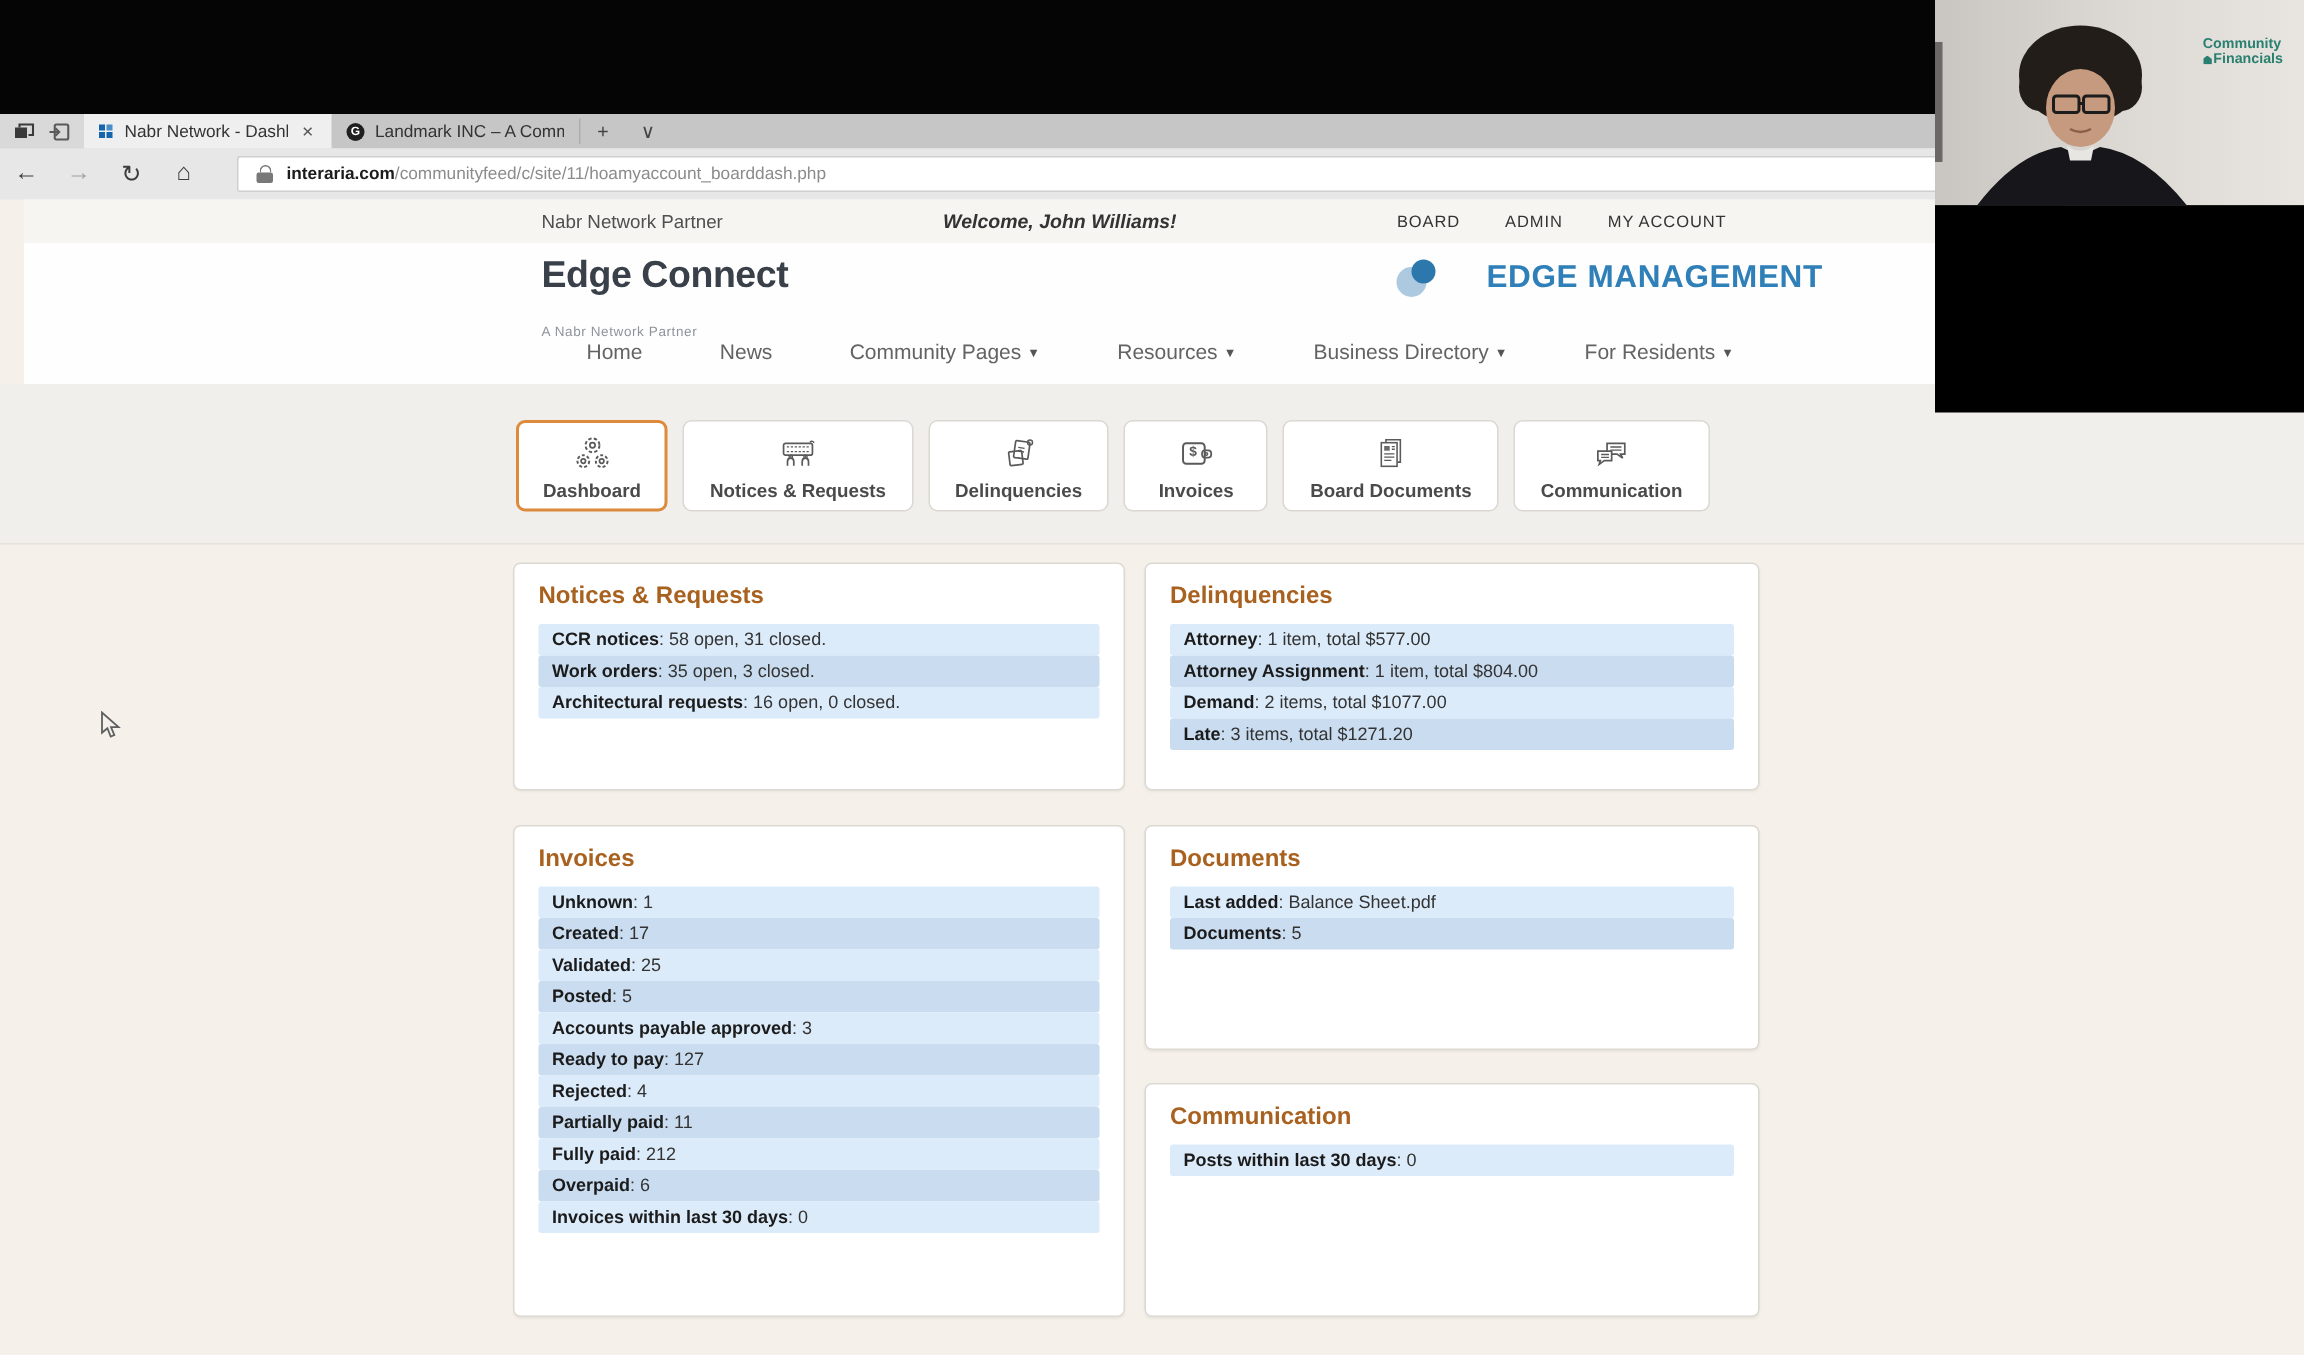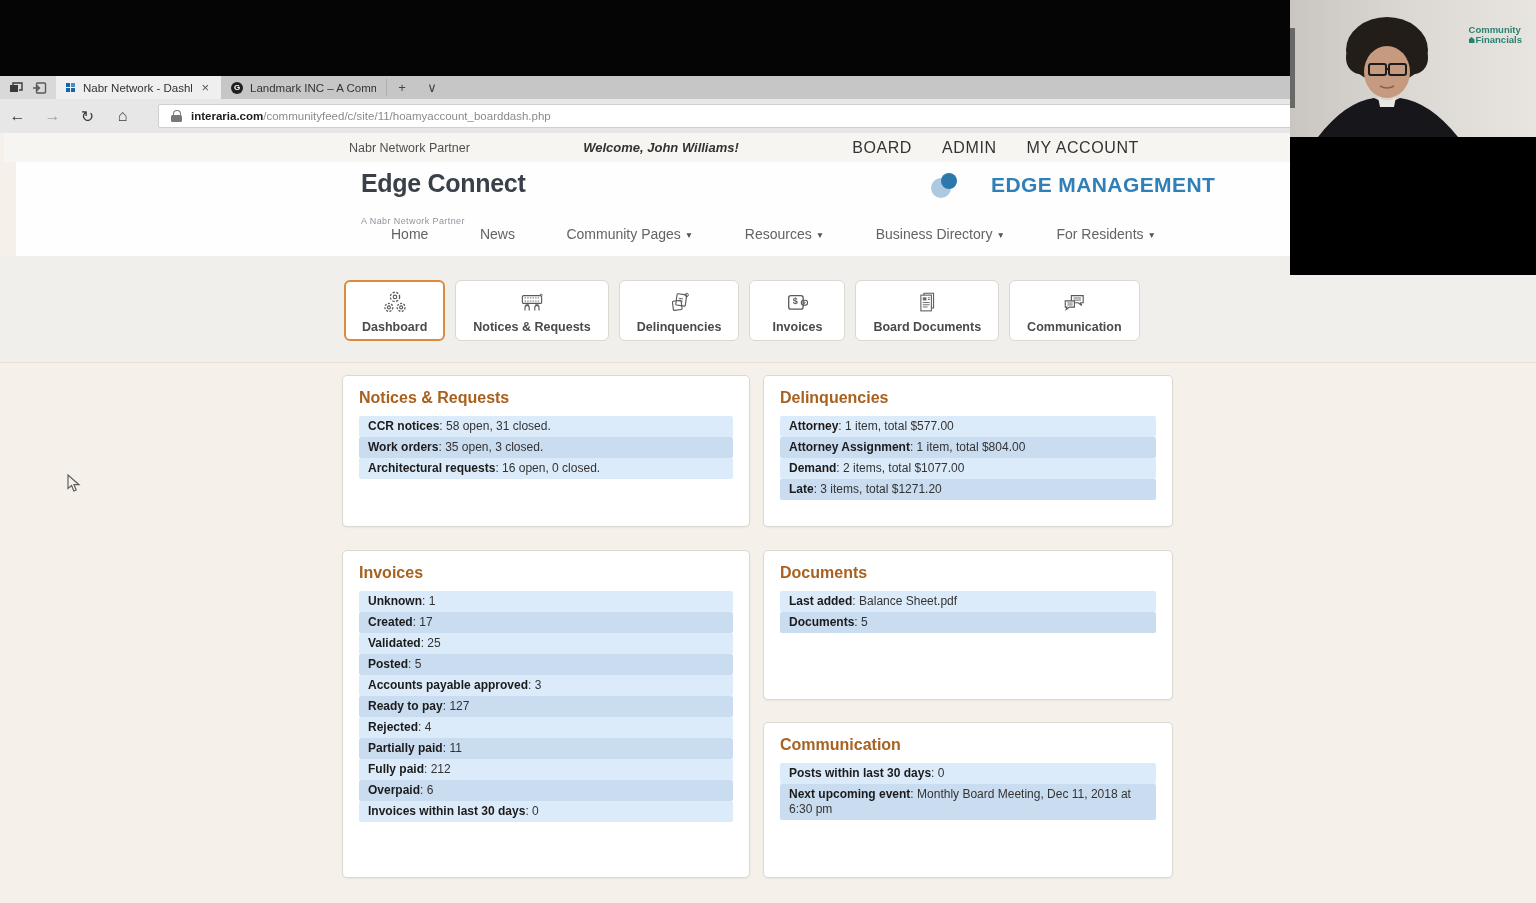--- a/index.html
+++ b/index.html
@@ -34,26 +34,26 @@
   .url-box { margin-left:18px; width:1360px; height:24px; background:#fff; border:1px solid #cfcfcf; border-radius:2px;
              display:flex; align-items:center; gap:9px; padding:0 12px; }
   .lock-icon { display:flex; flex-direction:column; align-items:center; }
   .lock-shackle { width:8px; height:5px; border:1.5px solid #787878; border-bottom:none; border-radius:4px 4px 0 0; }
   .lock-body { width:11px; height:7px; background:#787878; border-radius:1.5px; }
   .url-text { font-size:11.5px; white-space:nowrap; overflow:hidden; }
   .url-domain { font-weight:bold; color:#1c1c1c; }
   .url-path { color:#8b8b8b; }
 
   
-  .site-strip { left:4px; top:133px; width:1322px; height:29px; background:#f7f5f1; }
+  .site-strip { left:16px; top:133px; width:1322px; height:29px; background:#f7f5f1; }
   .strip-inner { position:absolute; left:345px; width:790px; top:0; height:29px; display:flex; align-items:center; justify-content:space-between; }
   .partner-label { font-size:12.5px; color:#4f4f4f; }
   .welcome-text { font-size:13px; font-style:italic; font-weight:bold; color:#333; }
   .account-links { display:flex; gap:30px; }
-  .account-links span { font-size:16px; letter-spacing:.6px; color:#333; cursor:pointer; }
+  .account-links span { font-size:11px; letter-spacing:.6px; color:#333; cursor:pointer; }
 
   
   .brand-band { left:16px; top:162px; width:1536px; height:94px; background:#fefefe; }
   .edge-connect { position:absolute; left:345px; top:7px; }
   .edge-connect .site-name { font-size:25px; font-weight:bold; color:#3a4049; letter-spacing:-0.3px; }
   .edge-connect .site-tagline { font-size:9px; color:#8e949b; letter-spacing:.4px; margin-top:18px; }
   .edge-mgmt { position:absolute; left:915px; top:10px; display:flex; align-items:center; gap:9px; }
   .em-logo { position:relative; width:27px; height:26px; }
   .em-logo .c1 { position:absolute; left:0; bottom:0; width:20px; height:20px; border-radius:50%; background:#9dc0da; opacity:.85; }
   .em-logo .c2 { position:absolute; right:1px; top:1px; width:16px; height:16px; border-radius:50%; background:#2c77ab; }
@@ -318,21 +318,20 @@
   <div class="row"><b>Last added</b><span>: </span><span>Balance Sheet.pdf</span></div>
       <div class="row"><b>Documents</b><span>: </span><span>5</span></div>
     </div>
 </div>
 
 <div class="card" id="card-communication">
   <div class="card-title">Communication</div>
   <div class="card-rows">
 
   <div class="row"><b>Posts within last 30 days</b><span>: </span><span>0</span></div>
-      <div class="row"><b>Next upcoming event</b><span>: </span><span>Monthly Board Meeting, Dec 11, 2018 at 6:30 pm</span></div>
     </div>
 </div>
 
 <div class="abs webcam">
   <div class="cam-video">
     <svg width="246" height="137" viewBox="0 0 246 137">
       <defs>
         <linearGradient id="wallg" x1="0" y1="0" x2="1" y2="0">
           <stop offset="0" stop-color="#c9c6c1"></stop>
             <stop offset="0.5" stop-color="#dcd9d4"></stop>

